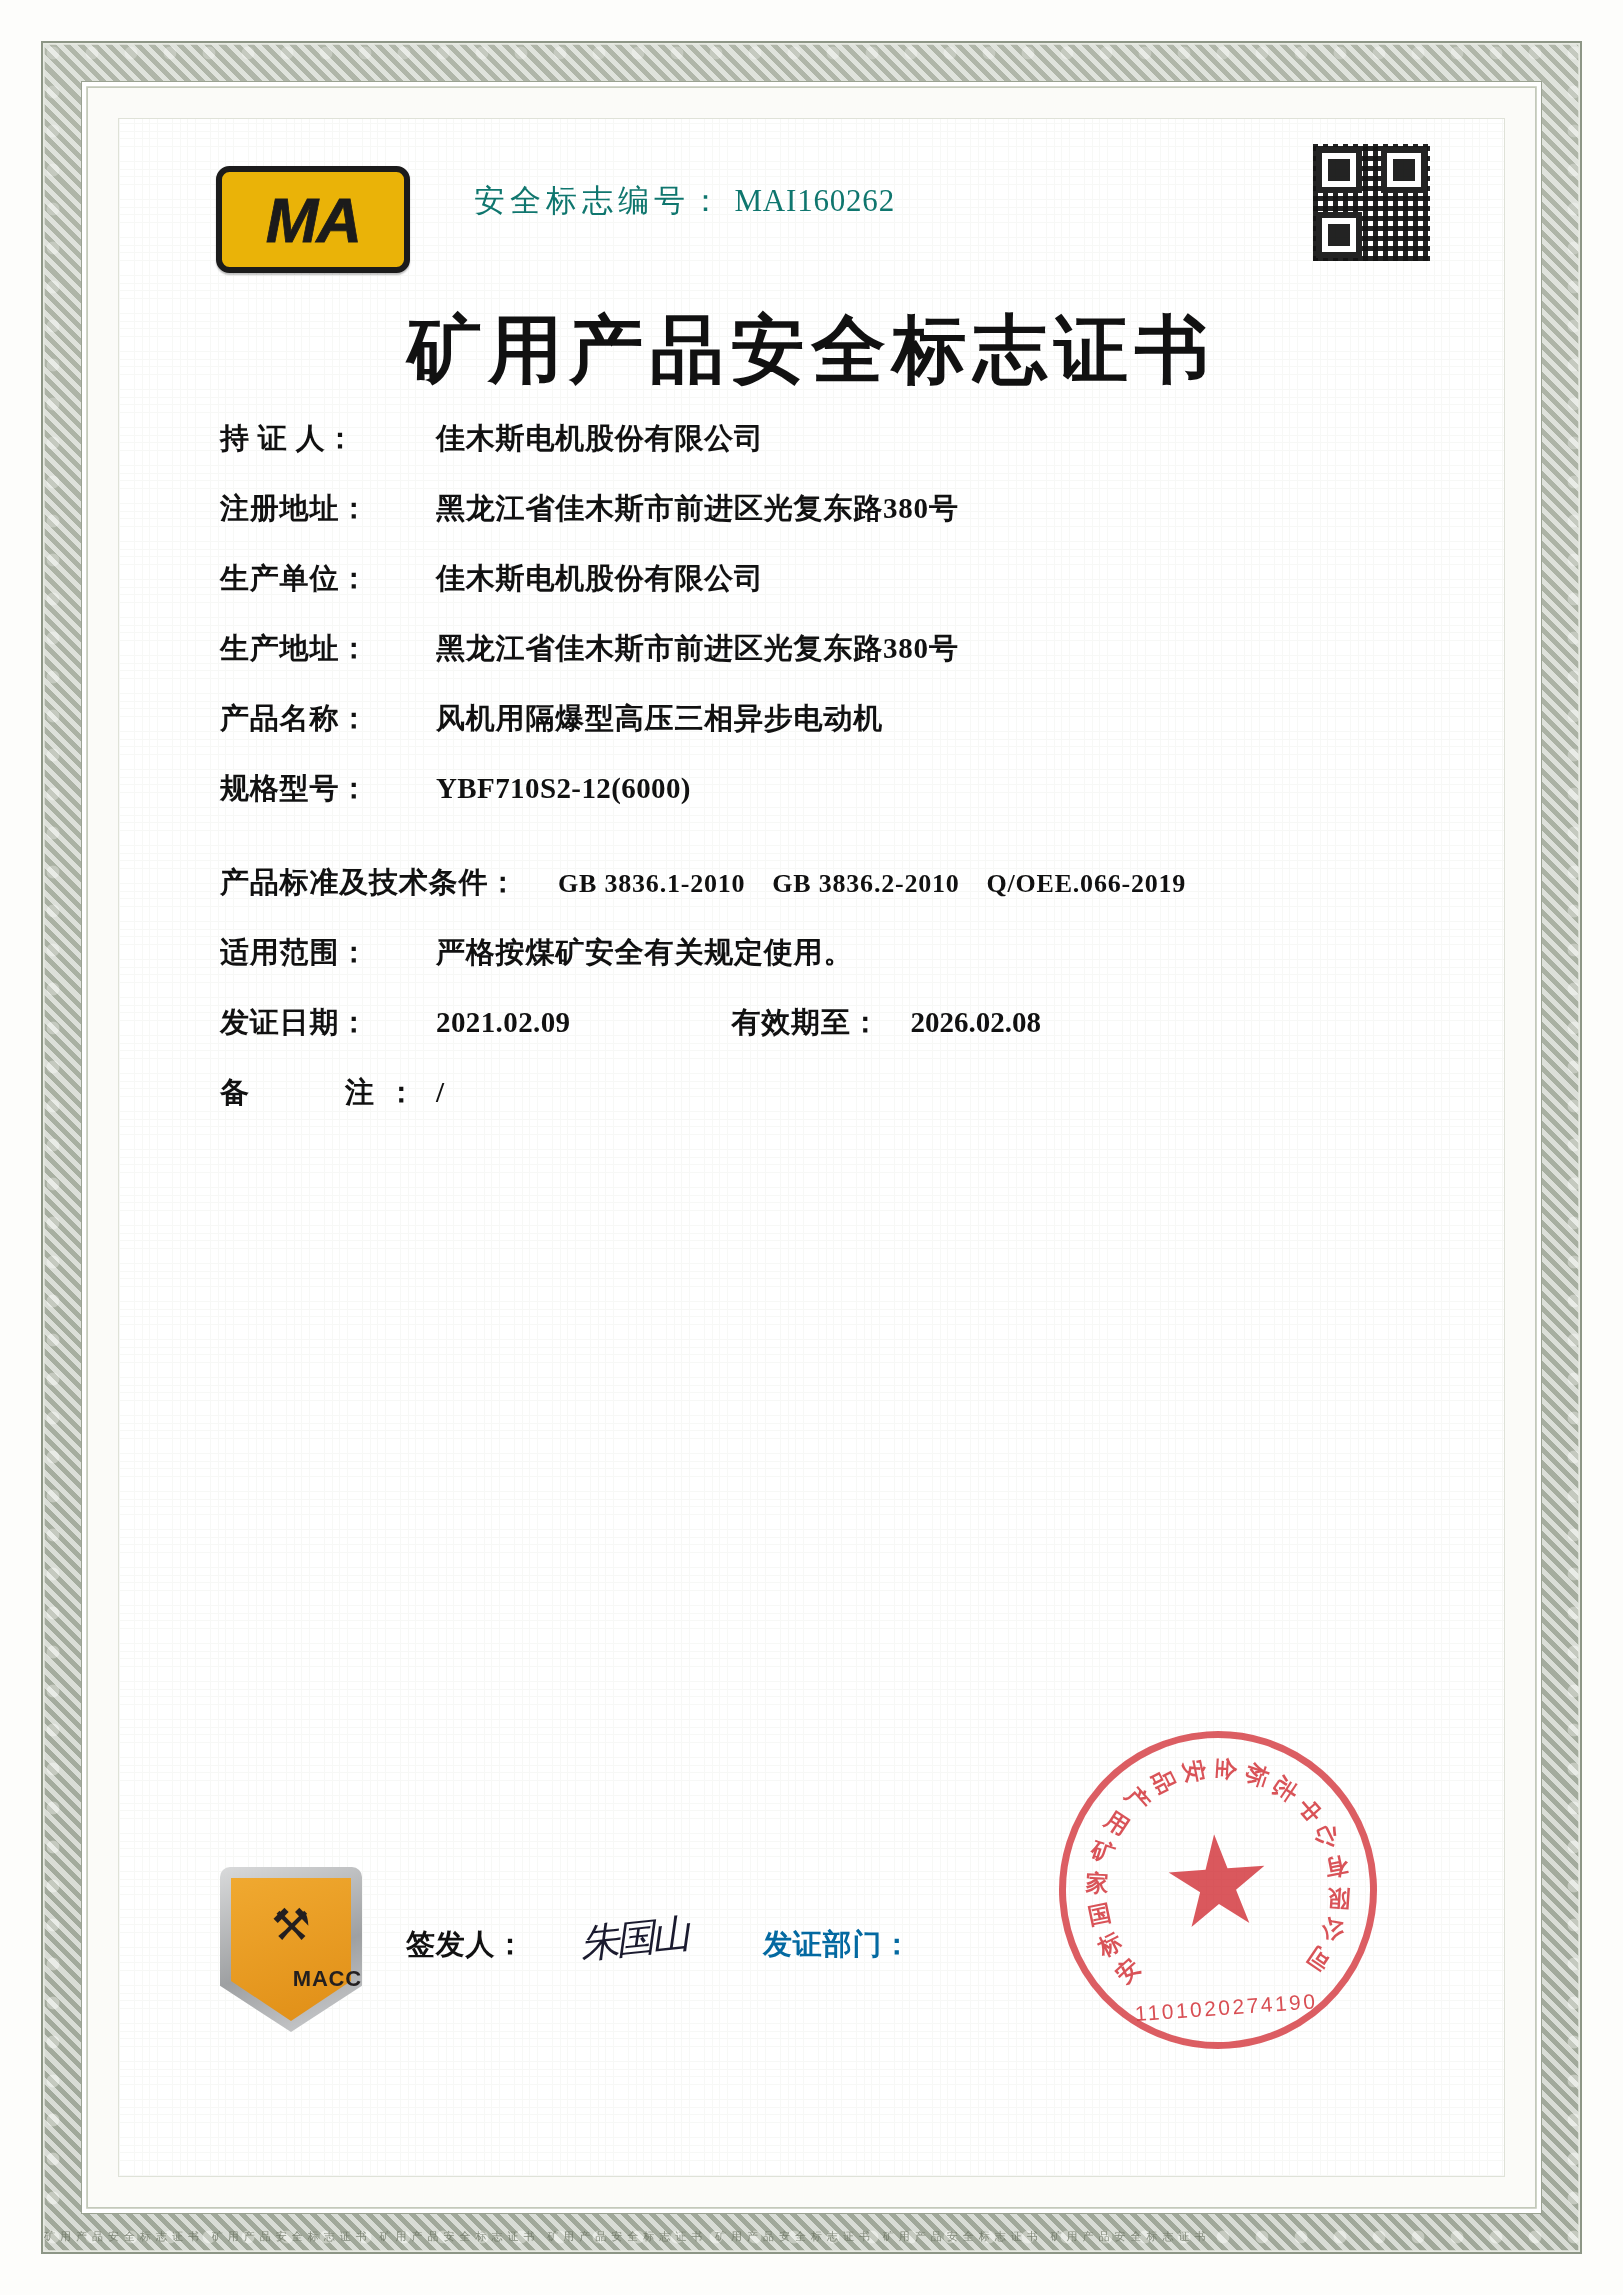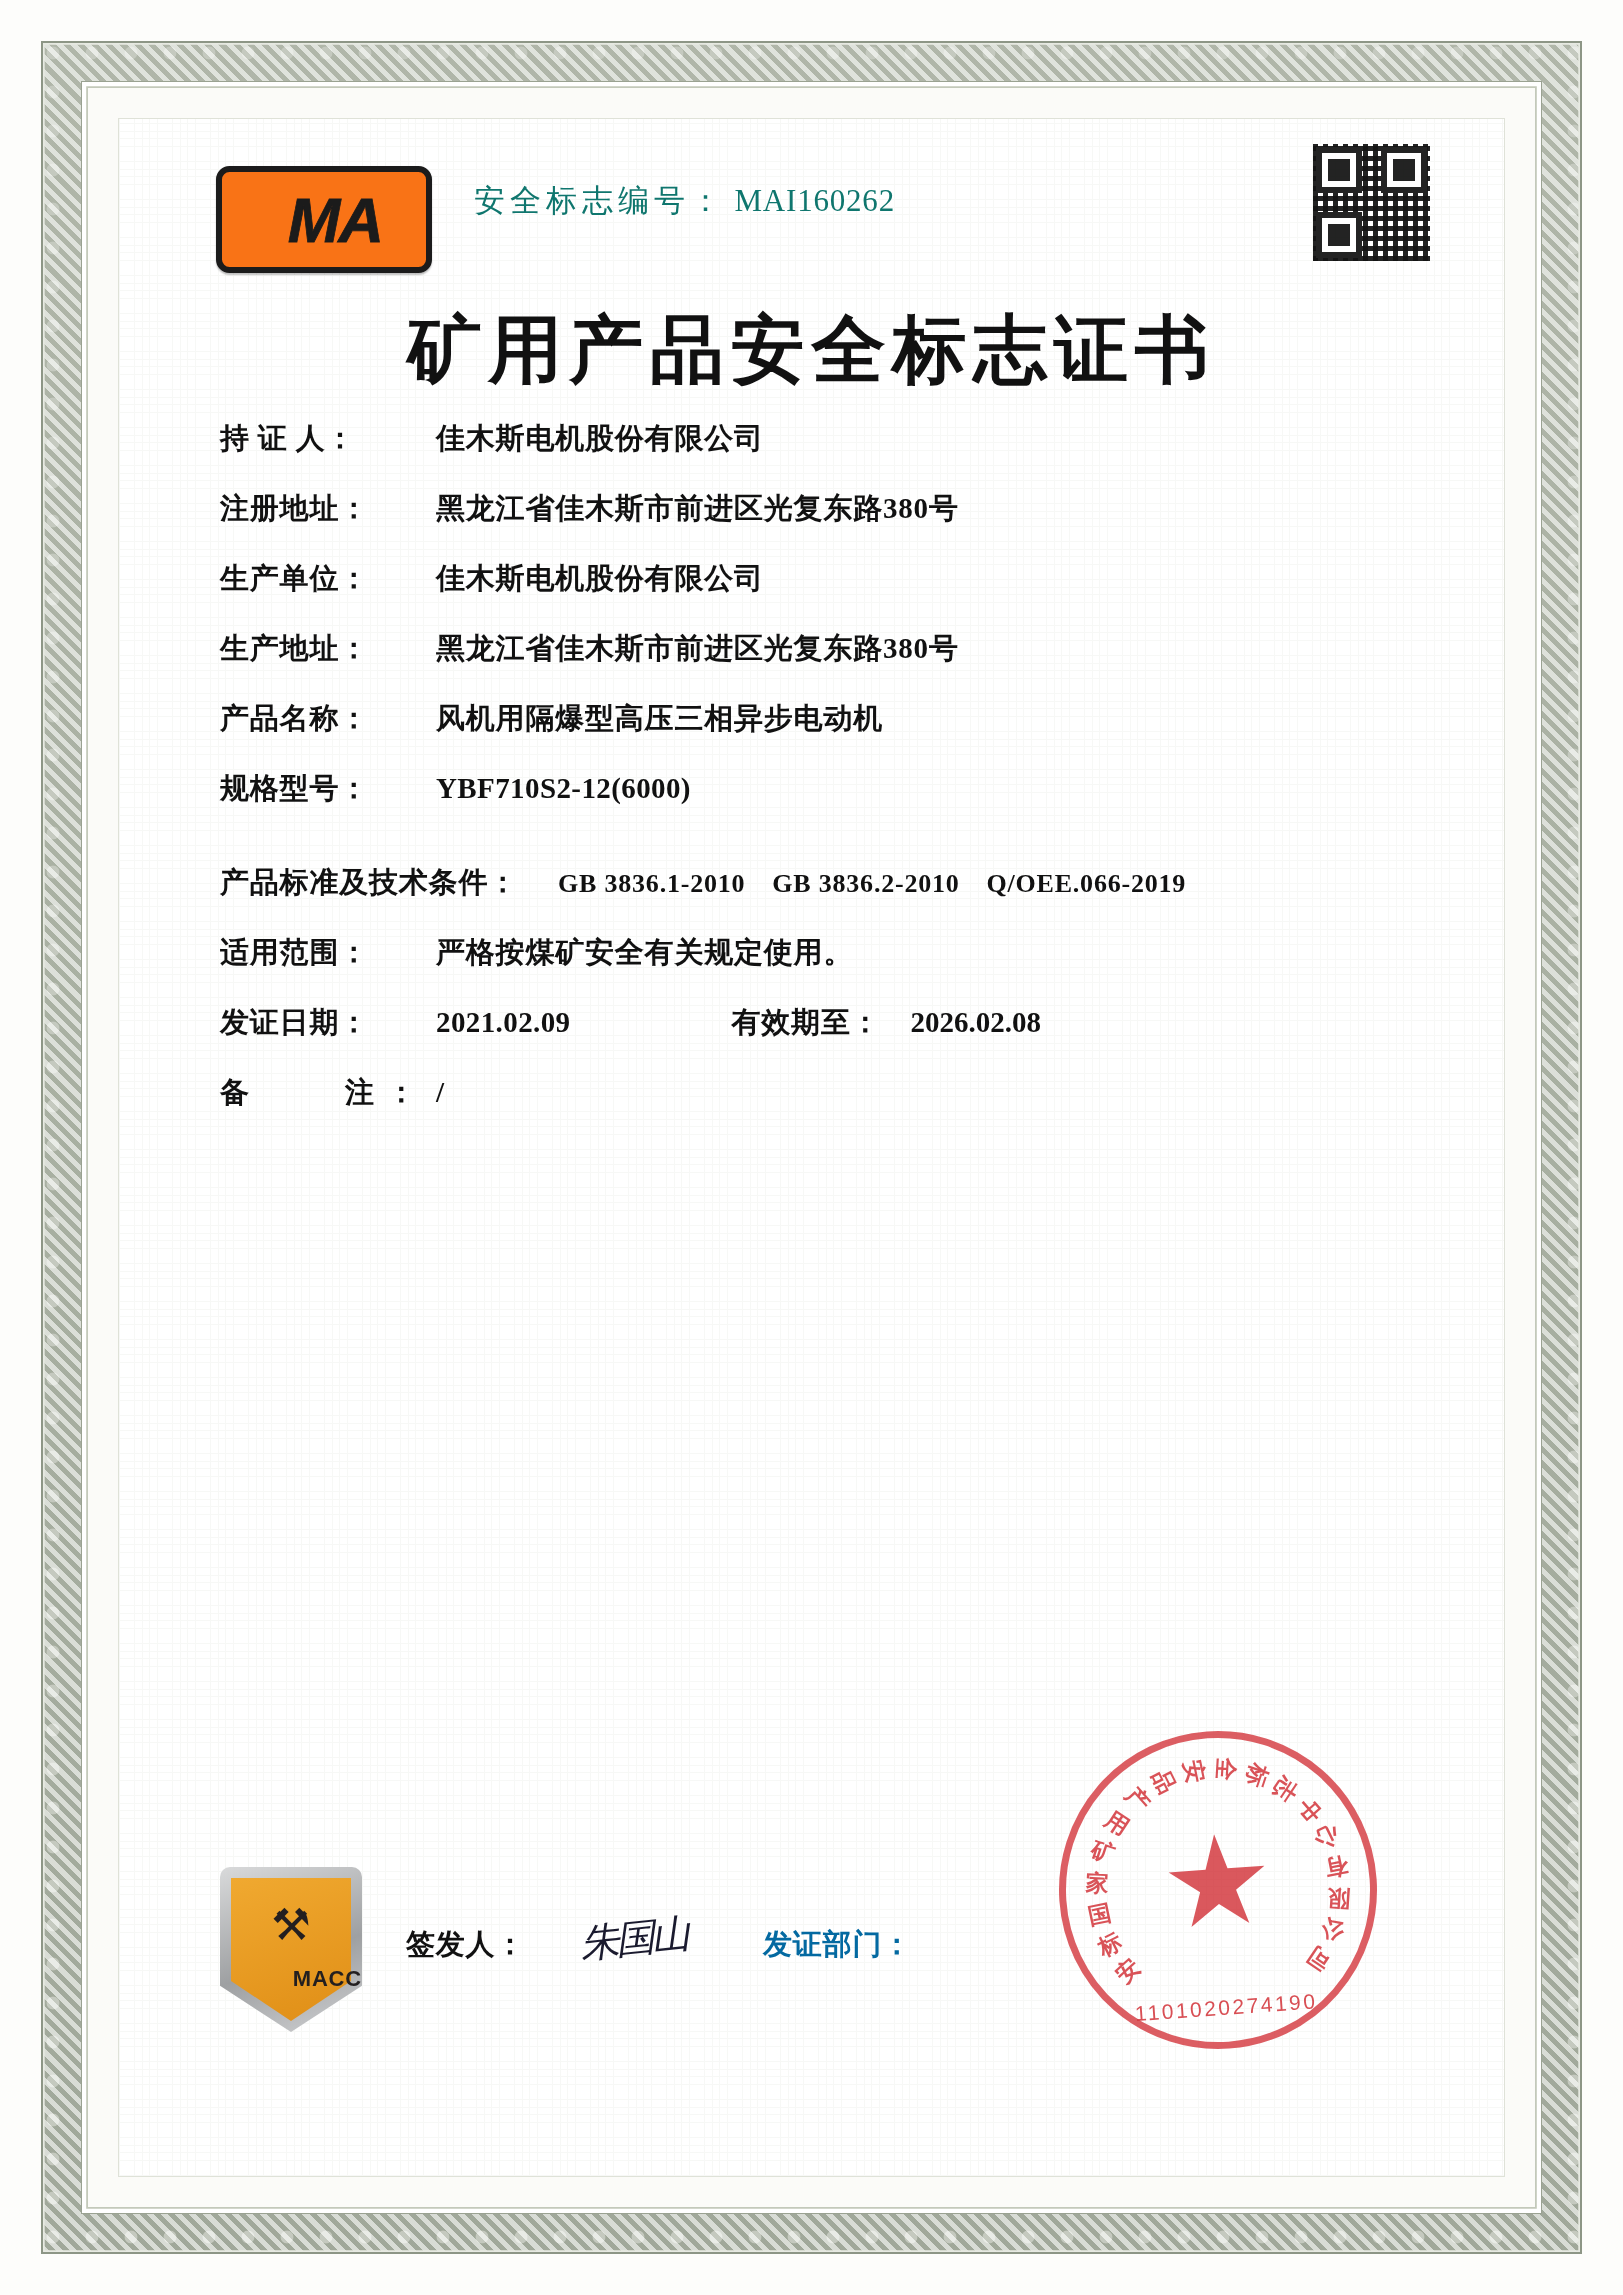--- a/index.html
+++ b/index.html
@@ -67,27 +67,26 @@
   }
 
   
   .ma-logo {
     position: absolute;
     left: 97px;
     top: 47px;
     width: 182px;
     height: 95px;
     border-radius: 13.5px;
-    background: #f97316;
+    background: #eab308;
     border: 6px solid #1b1b1b;
     box-shadow: 0 1.7px 1.7px rgba(0,0,0,0.25);
     display: flex;
     align-items: center;
     justify-content: center;
-    padding-left: 22px;
   }
   .ma-logo span {
     font-family: "Liberation Sans", sans-serif;
     font-weight: bold;
     font-style: italic;
     font-size: 63px;
     color: #1b1b1b;
     letter-spacing: -1.7px;
     -webkit-text-stroke: 0.8px #1b1b1b;
   }
@@ -470,14 +469,15 @@
           <span style="transform: rotate(97.8824deg) translate(0px, -121px) rotate(90deg) translate(-50%, -50%);">限</span>
           <span style="transform: rotate(112.941deg) translate(0px, -121px) rotate(90deg) translate(-50%, -50%);">公</span>
           <span style="transform: rotate(128deg) translate(0px, -121px) rotate(90deg) translate(-50%, -50%);">司</span>
         </div>
       <div class="star"></div>
       <div class="code">1101020274190</div>
     </div>
 
   </div>
 
+  <div class="microtext">矿用产品安全标志证书 矿用产品安全标志证书 矿用产品安全标志证书 矿用产品安全标志证书 矿用产品安全标志证书 矿用产品安全标志证书 矿用产品安全标志证书</div>
 </div>
 
 
 </body></html>

